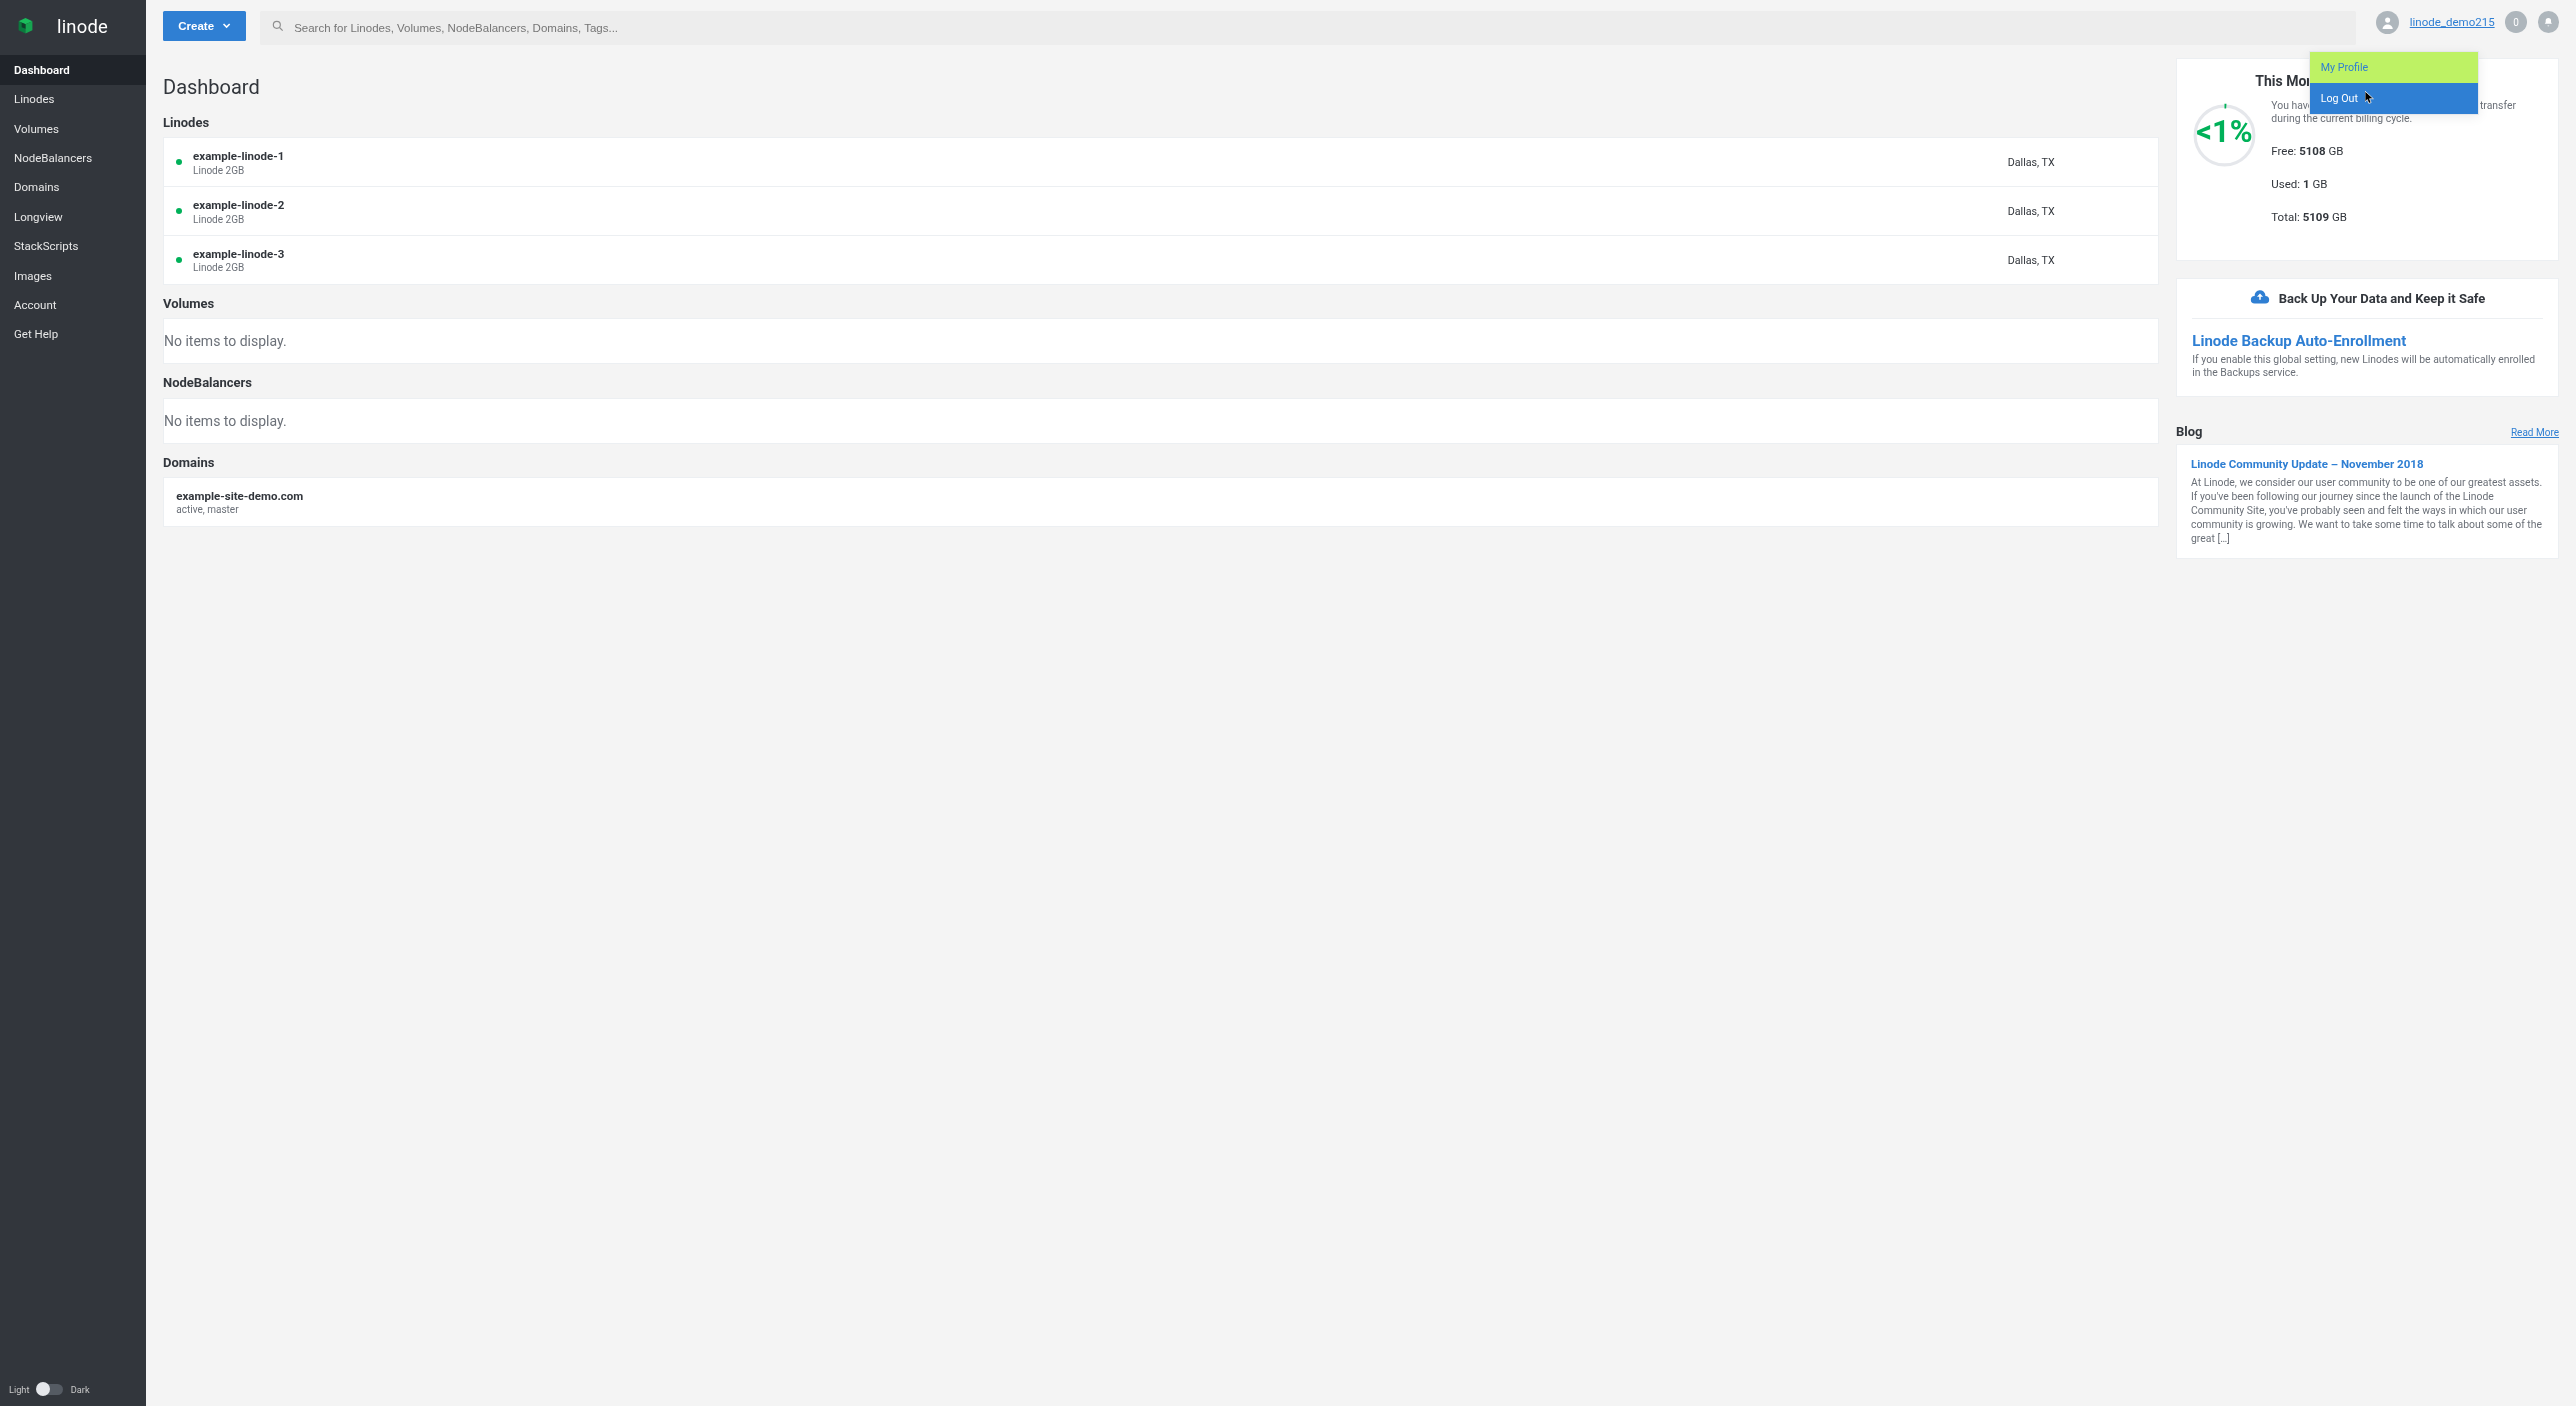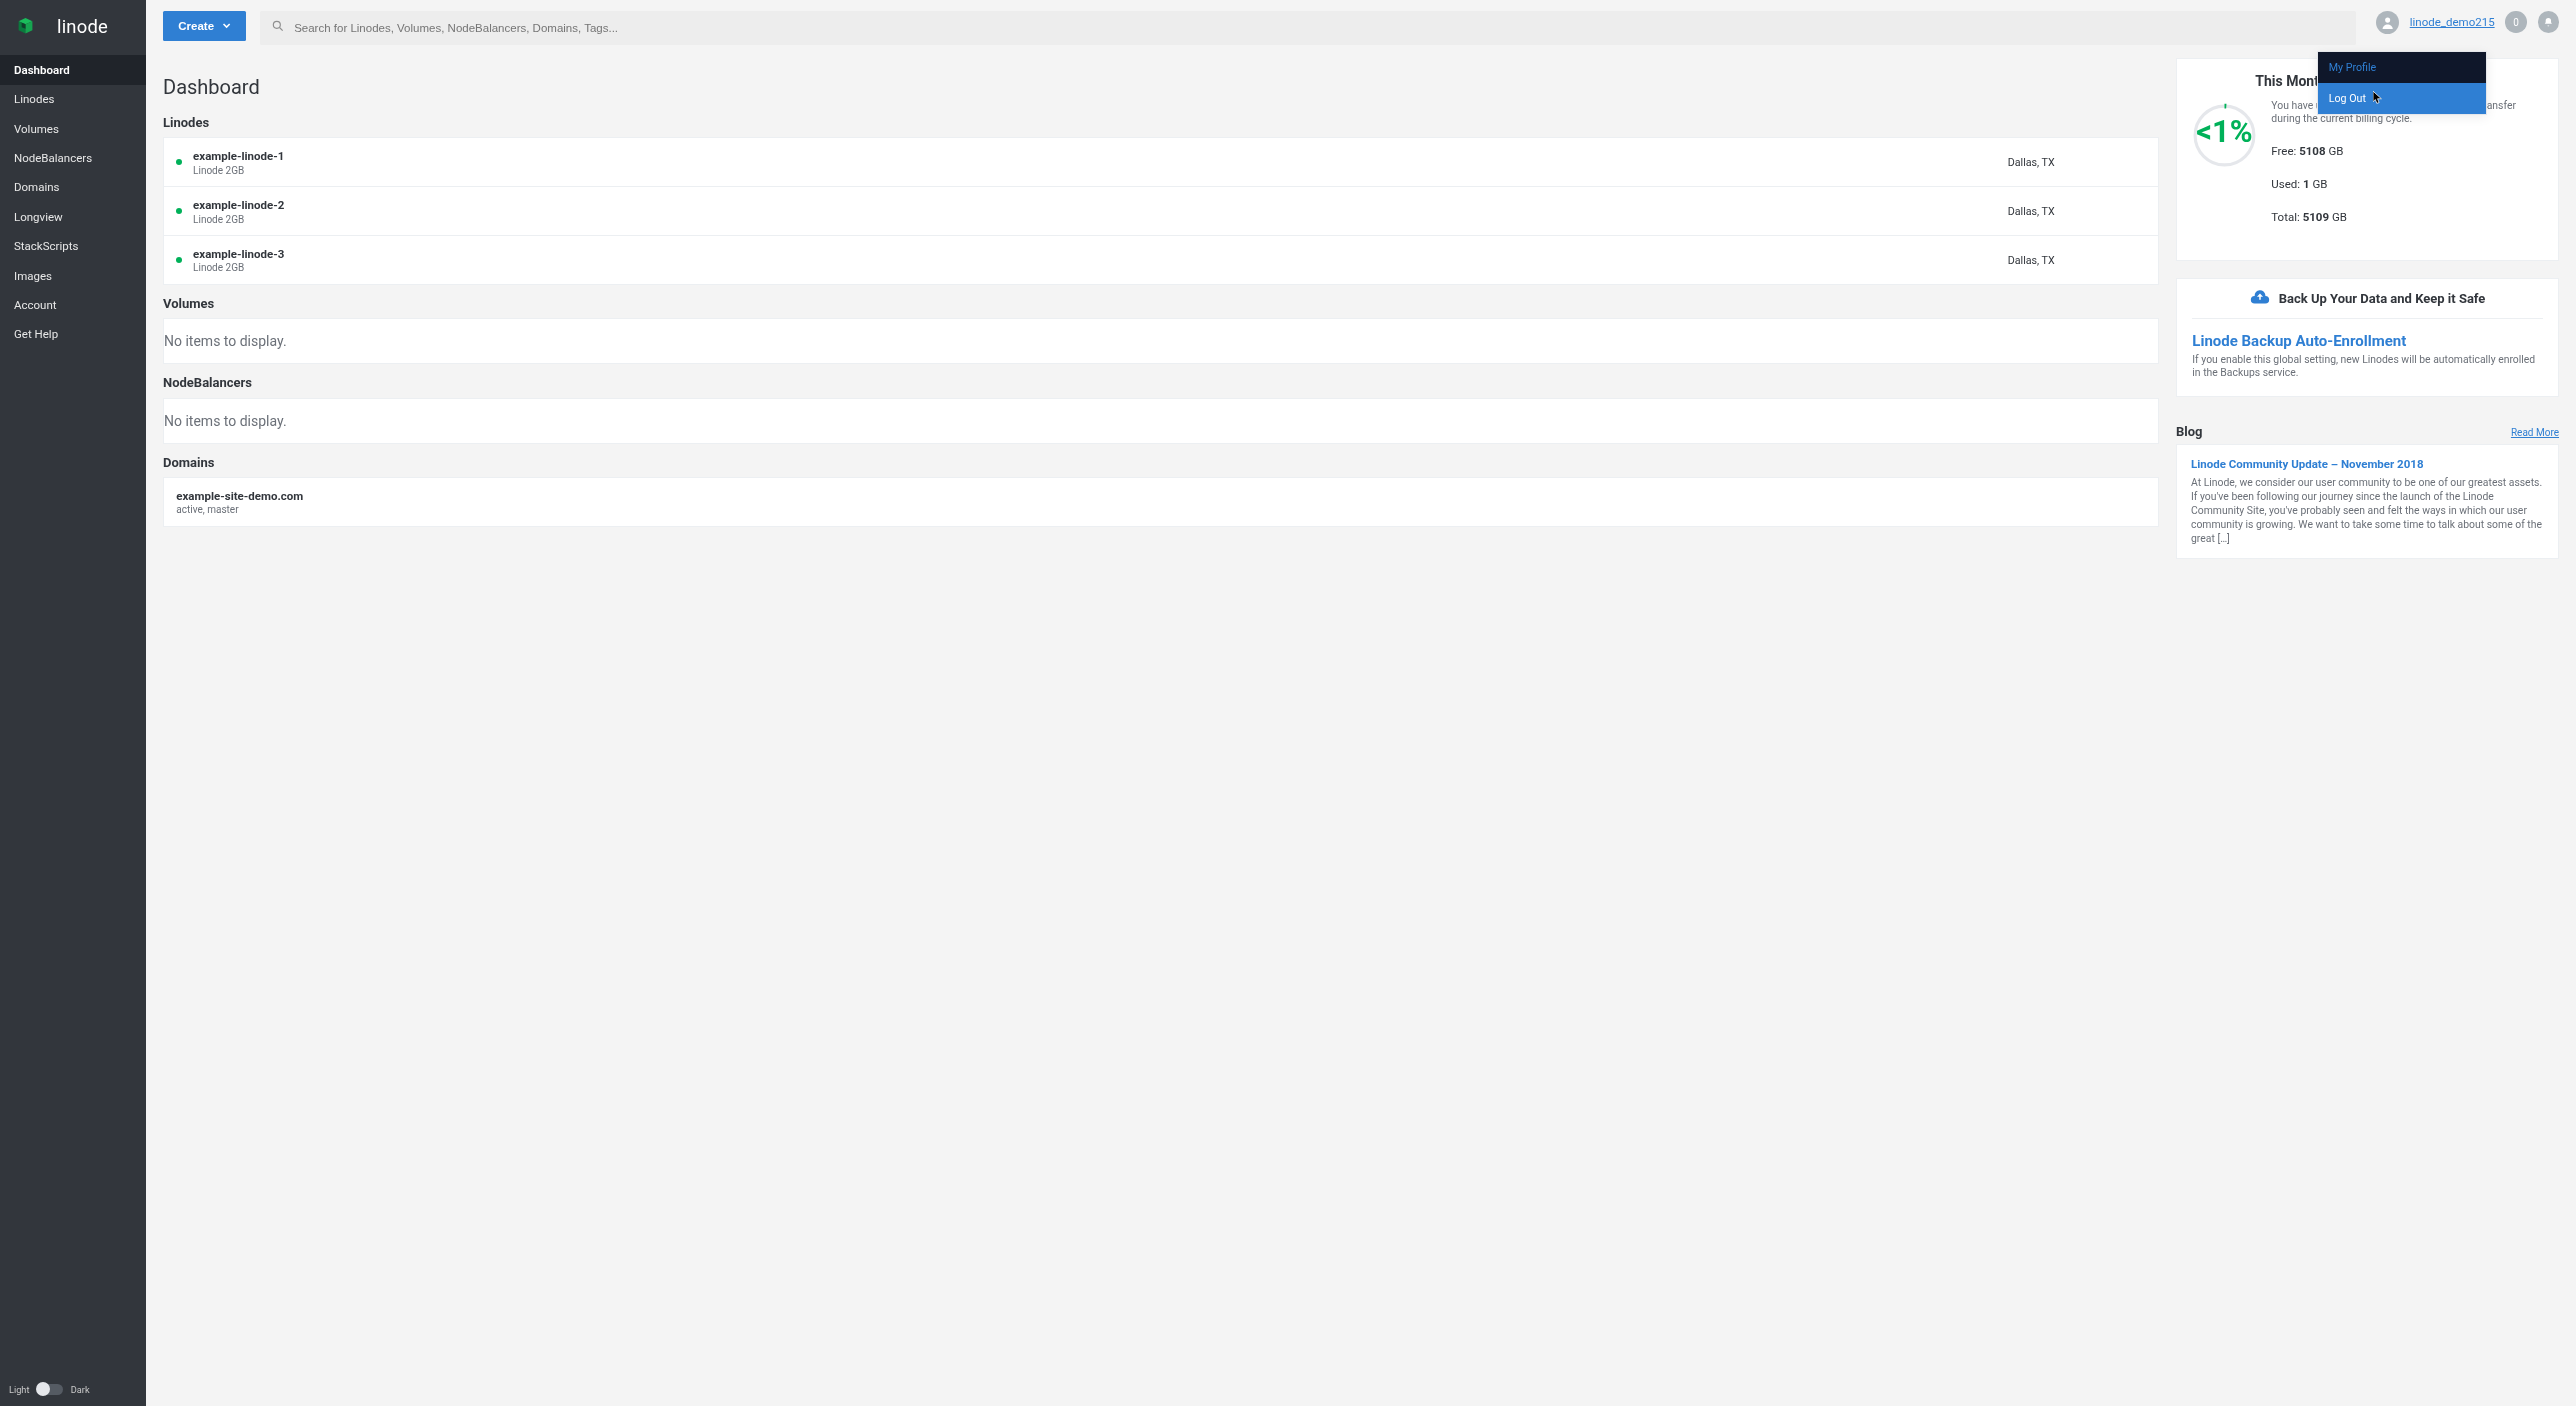--- a/index.html
+++ b/index.html
@@ -65,21 +65,21 @@
     flex: 1; background: transparent; border: none; outline: none; font-size: 11.5px;
     padding: 7.7px 9.2px; color: #333;
   }
   .user-block { display: flex; align-items: center; gap: 10.7px; position: relative; padding-left: 6.1px; }
   .avatar { width: 23px; height: 23px; border-radius: 50%; background: #aeb6bc; display: inline-flex; align-items: center; justify-content: center; }
   .avatar svg { fill: #fff; }
   .user-name { color: #2f7fd3; font-size: 11.5px; }
   .pill { width: 21.5px; height: 21.5px; border-radius: 50%; background: #aeb6bc; color: #fff; display: inline-flex; align-items: center; justify-content: center; font-size: 10px; }
   .bellcircle { width: 21.5px; height: 21.5px; border-radius: 50%; background: #aeb6bc; display: inline-flex; align-items: center; justify-content: center; }
   .user-menu {
-    position: absolute; top: 40px; right: 72px; width: 170px; background: #0f172a; border: 0.8px solid #e5e7eb;
+    position: absolute; top: 40px; right: 80px; width: 170px; background: #bef264; border: 0.8px solid #e5e7eb;
     box-shadow: 0 3.1px 10.7px rgba(0,0,0,.08); z-index: 20;
   }
   .user-menu .mi { padding: 9.2px 10.7px; font-size: 10.7px; cursor: pointer; }
   .user-menu .mi.profile { color: #2f7fd3; }
   .user-menu .mi.logout { background: #2f7fd3; color: #fff; position: relative; }
   .cursor { position: absolute; width: 10.7px; height: 14px; pointer-events: none; }
 
   
   .content { flex: 1; padding: 3.1px 17px 17px 17px; display: flex; gap: 17px; align-items: flex-start; }
   .left-col { flex: 1 1 auto; min-width: 0; }

